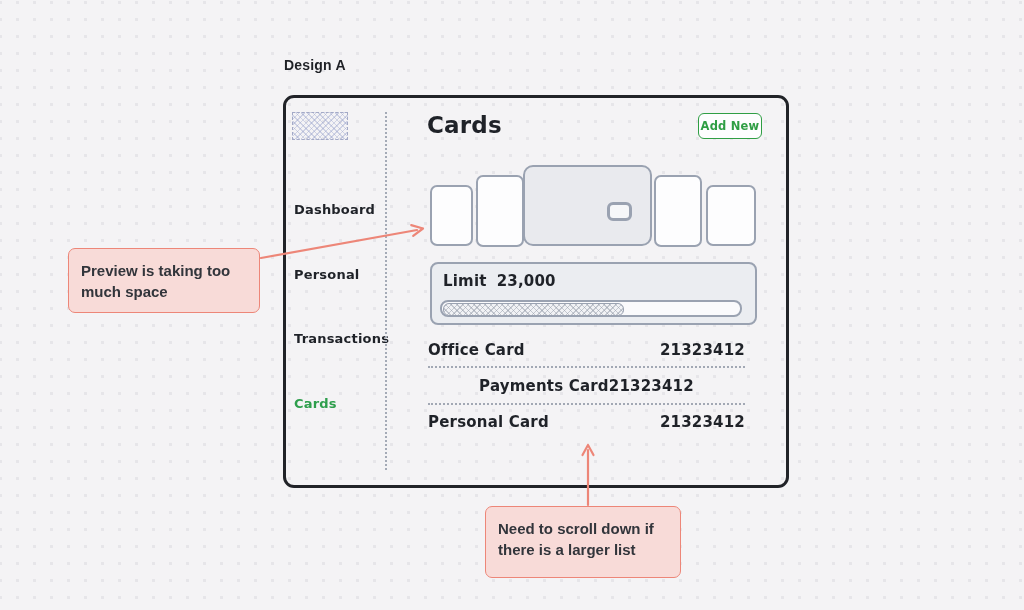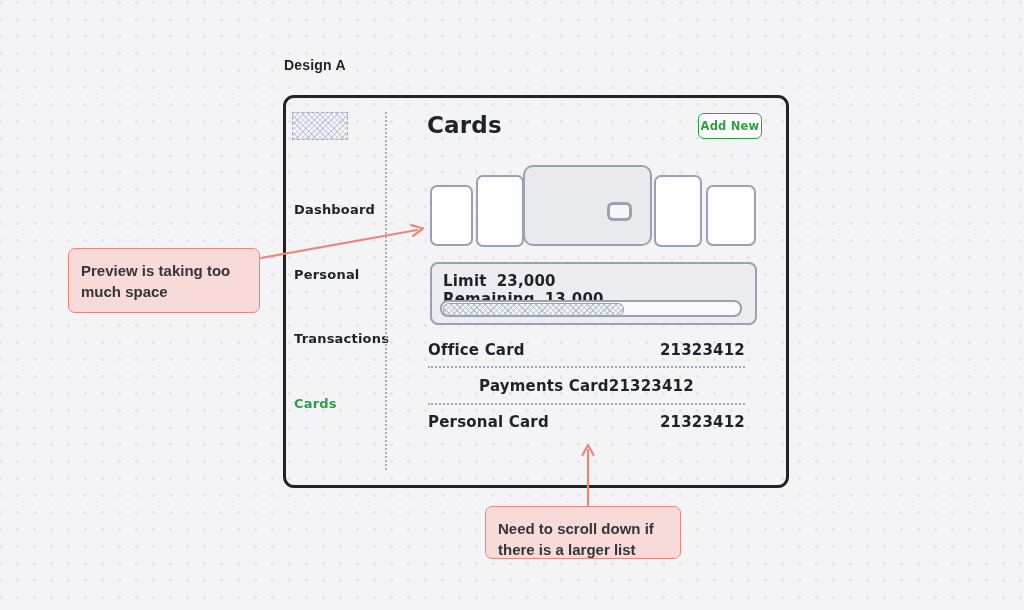--- a/index.html
+++ b/index.html
@@ -85,21 +85,21 @@
   .r1{top:341px;} .r2{top:377px;justify-content:center;} .r3{top:413px;}
   .list-sep{left:428px;width:317px;height:0;border-top:2px dotted #a2a8b4;}
   .s1{top:366px;} .s2{top:403px;}
   
   .note{
     background:#f8dbd8;border:1.8px solid #ed8678;border-radius:7px;
     color:#32353b;font-size:15px;font-weight:600;line-height:21px;
     padding:11px 12px;
   }
   .note-preview{left:68px;top:248px;width:192px;height:65px;}
-  .note-scroll{left:485px;top:506px;width:196px;height:53px;}
+  .note-scroll{left:485px;top:506px;width:196px;height:72px;}
   .arrows{left:0;top:0;width:1024px;height:610px;pointer-events:none;}
 </style>
 </head>
 <body>
 
 <div class="canvas">
 
   <div class="abs board-title">Design A</div>
 
   <div class="abs frame"></div>
@@ -122,24 +122,20 @@
   <div class="abs chip"></div>
   <div class="abs wcard c4"></div>
   <div class="abs wcard c5"></div>
 
   <div class="abs limit-panel"></div>
   <div class="abs limit-row hand">
     <span class="pair">
       <span>Limit</span>
       <span>23,000</span>
     </span>
-    <span class="pair">
-      <span>Remaining</span>
-      <span>13,000</span>
-    </span>
   </div>
   <div class="abs progress-track">
     <div class="progress-fill" style="width: 60%;"></div>
   </div>
 
   <div class="abs list-row r1 hand">
     <span>Office Card</span>
     <span>21323412</span>
   </div>
   <div class="abs list-sep s1"></div>

